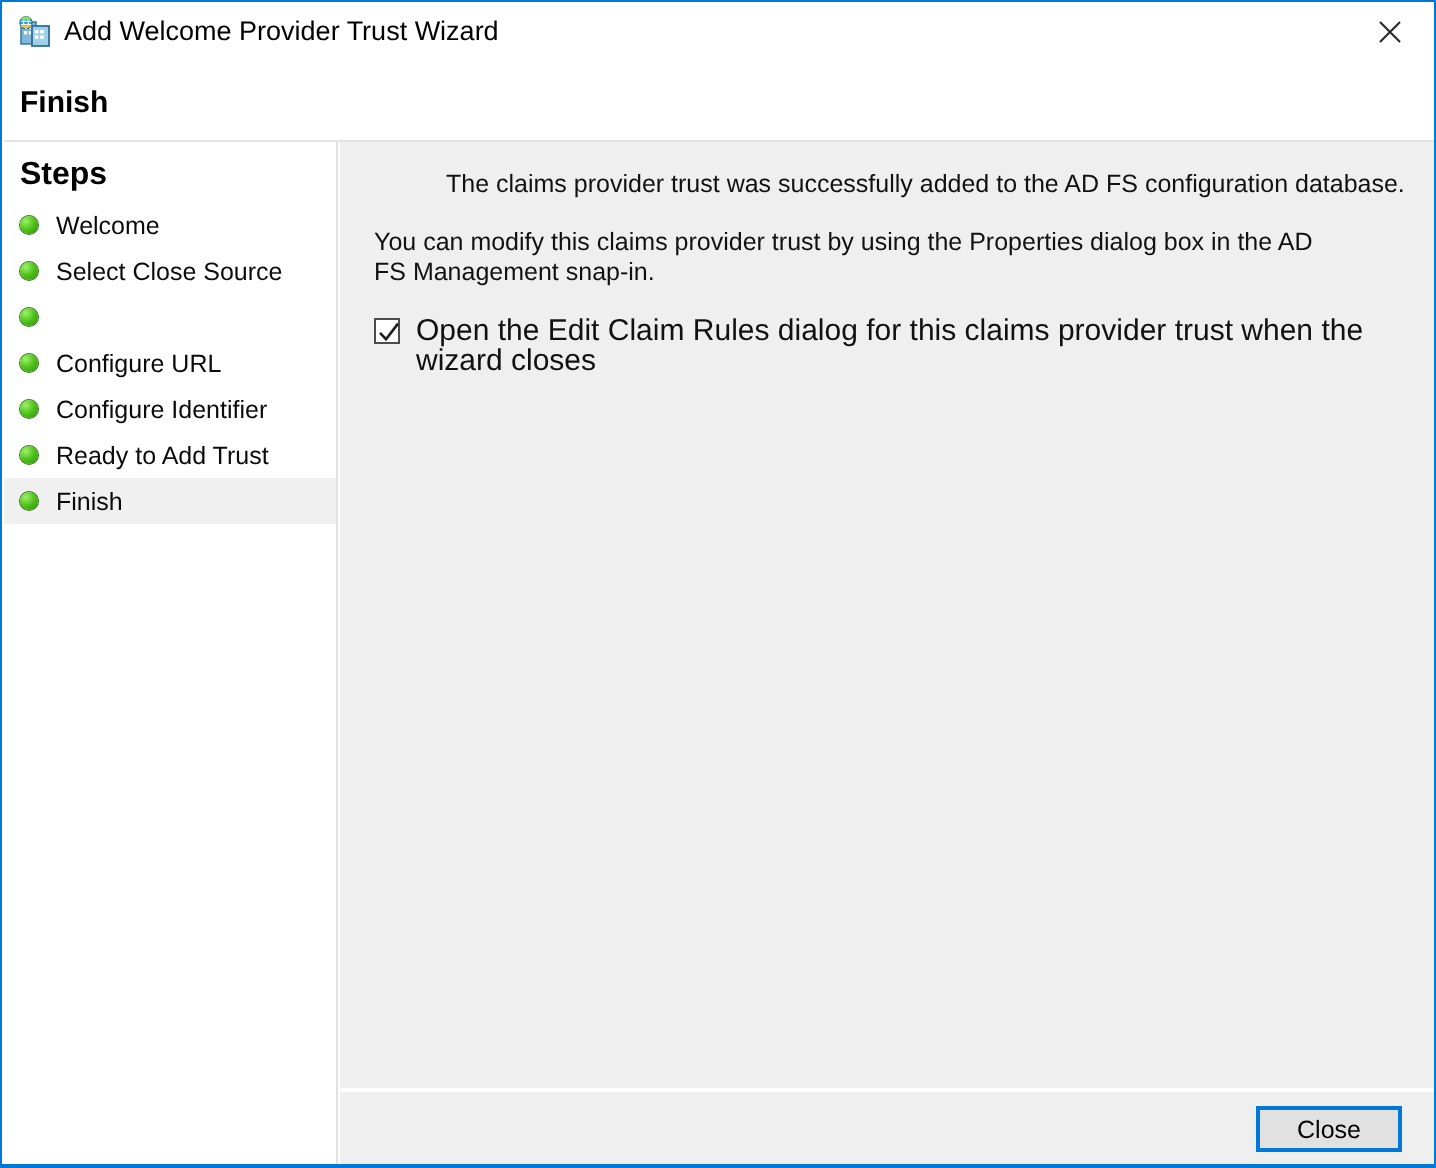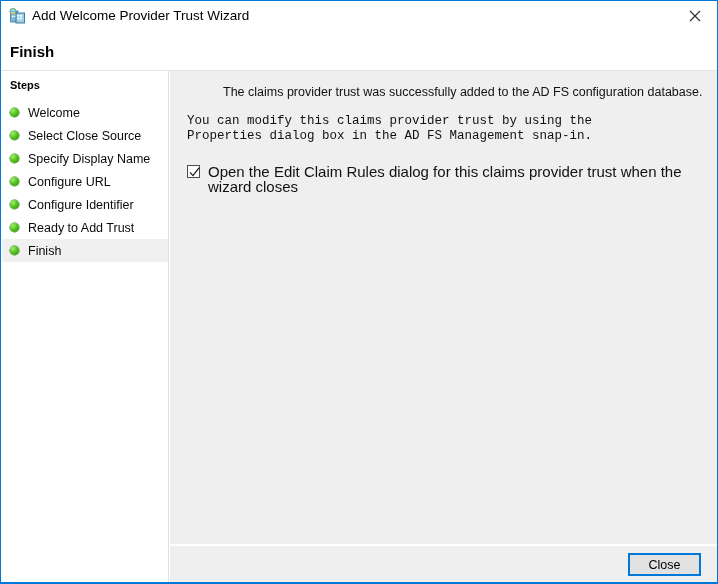--- a/index.html
+++ b/index.html
@@ -80,21 +80,21 @@
     left: 1px; top: 70px;
     width: 167px;
     height: 512px;
     background: #ffffff;
     border-right: 1px solid #e0e0e0;
     box-sizing: border-box;
   }
   .steps-title {
     position: absolute;
     left: 8px; top: 8px;
-    font-size: 11px;
+    font-size: 16px;
     font-weight: bold;
     color: #000000;
   }
   .steps-list {
     position: absolute;
     left: 0; top: 30px;
     width: 166px;
   }
   .step-row {
     position: relative;
@@ -136,21 +136,21 @@
     left: 17px; top: 14px;
     right: 10px;
   }
   .para {
     font-size: 12.5px;
     color: #111111;
     line-height: 15px;
     margin: 0;
   }
   .para.p1 { margin-bottom: 14px; margin-left: 36px; }
-  .para.p2 { margin-bottom: 20px; max-width: 480px; font-family: Liberation Mono, monospace; }
+  .para.p2 { margin-bottom: 14px; max-width: 480px; }
 
   .checkrow {
     display: flex;
     align-items: flex-start;
     margin-top: 2px;
   }
   .checkbox {
     width: 13px; height: 13px;
     border: 1px solid #4c4c4c;
     background: #ffffff;
@@ -254,21 +254,20 @@
         <span class="step-label">Welcome</span>
       </div>
 
       <div class="step-row">
         <span class="step-bullet"></span>
         <span class="step-label">Select Close Source</span>
       </div>
 
       <div class="step-row">
         <span class="step-bullet"></span>
-        <span class="step-label">Specify Display Name</span>
       </div>
 
       <div class="step-row">
         <span class="step-bullet"></span>
         <span class="step-label">Configure URL</span>
       </div>
 
       <div class="step-row">
         <span class="step-bullet"></span>
         <span class="step-label">Configure Identifier</span>

